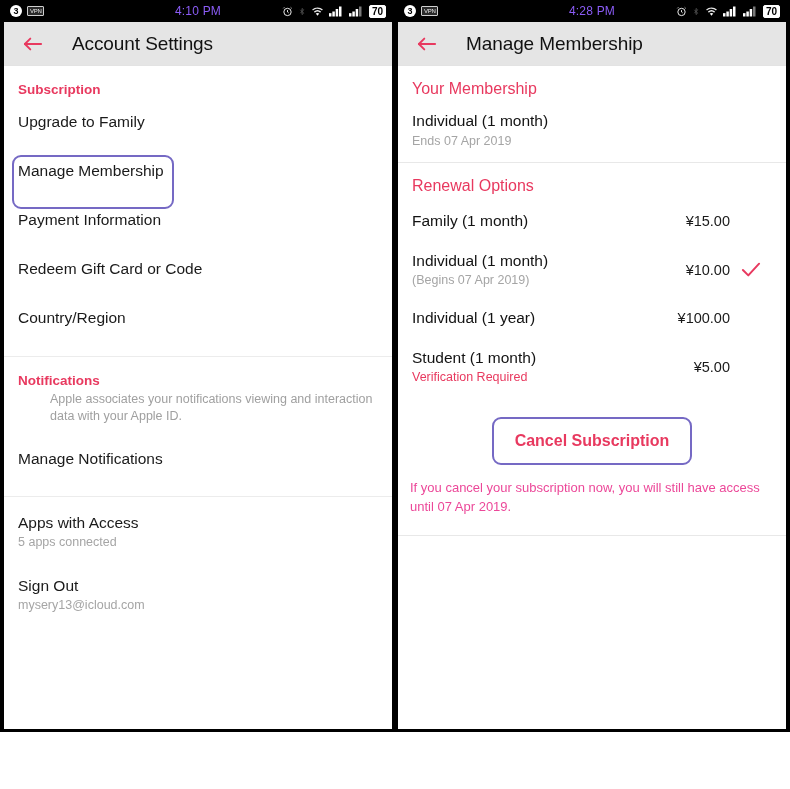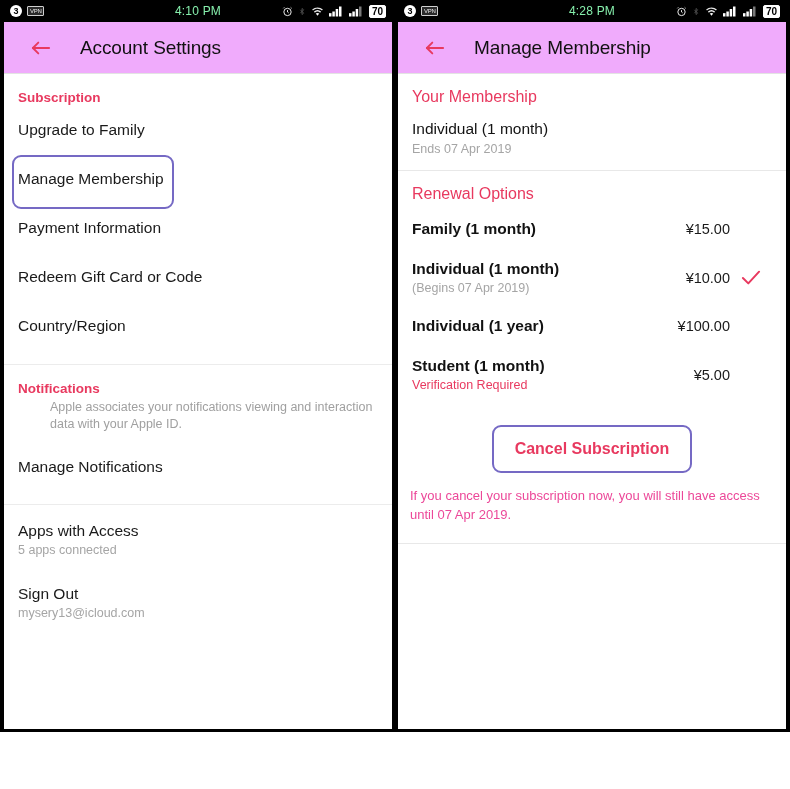--- a/index.html
+++ b/index.html
@@ -44,21 +44,21 @@
     position: relative;
   }
   .sb-left  { display: flex; align-items: center; gap: 5px; }
   .sb-right { display: flex; align-items: center; gap: 5px; margin-left: auto; }
   .sb-time {
     position: absolute;
     left: 0; right: 0;
     text-align: center;
     font-size: 12px;
     letter-spacing: 0.2px;
-    color: #86efac;
+    color: #8b5cf6;
   }
 
   .badge-circle {
     width: 12px; height: 12px;
     border-radius: 50%;
     background: #ffffff;
     color: #000000;
     font-size: 9px;
     font-weight: bold;
     display: flex;
@@ -82,26 +82,26 @@
     color: #000000;
     font-size: 10px;
     font-weight: bold;
     padding: 0 2px;
     line-height: 11px;
   }
   .sb-icon { display: inline-flex; align-items: center; }
 
   
   .navbar {
-    height: 52px;
+    height: 44px;
     display: flex;
     align-items: center;
-    background: #f0abfc;
+    background: #e5e5e5;
     border-bottom: 1px solid #e3e3e3;
-    padding-left: 24px;
+    padding-left: 16px;
   }
   .back-arrow {
     width: 26px; height: 26px;
     display: flex; align-items: center; justify-content: center;
     cursor: pointer;
   }
   .nav-title {
     font-size: 19px;
     color: #111111;
     margin-left: 26px;
@@ -181,21 +181,21 @@
   .opt-row {
     display: flex;
     align-items: center;
     padding: 11px 14px;
     min-height: 38px;
   }
   .opt-left { flex: 1; }
   .opt-name {
     font-size: 15.5px;
     color: #121212;
-    font-weight: 700;
+    font-weight: 400;
   }
   .opt-note {
     font-size: 12.5px;
     color: #a5a5a5;
     margin-top: 3px;
   }
   .opt-note.warn { color: #e8395f; }
   .opt-price {
     font-size: 14.5px;
     color: #1a1a1a;

